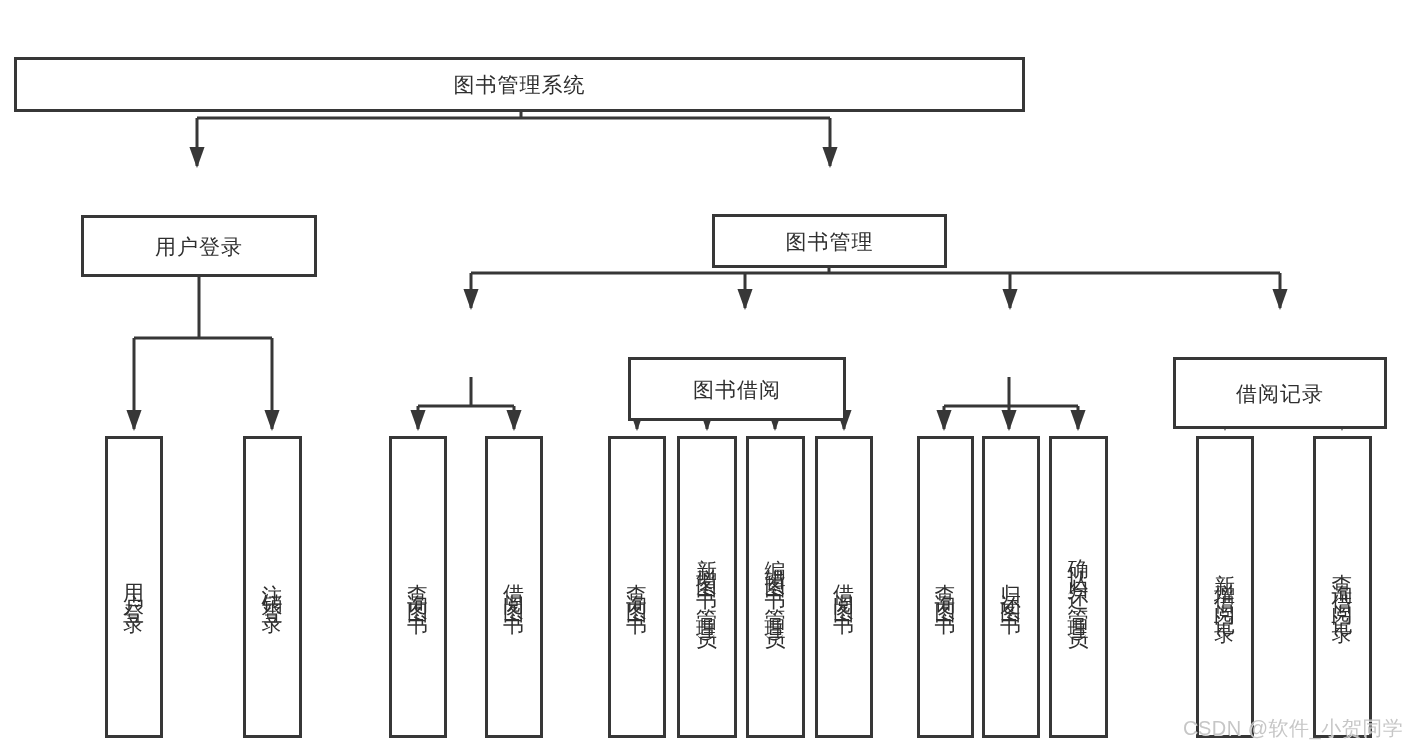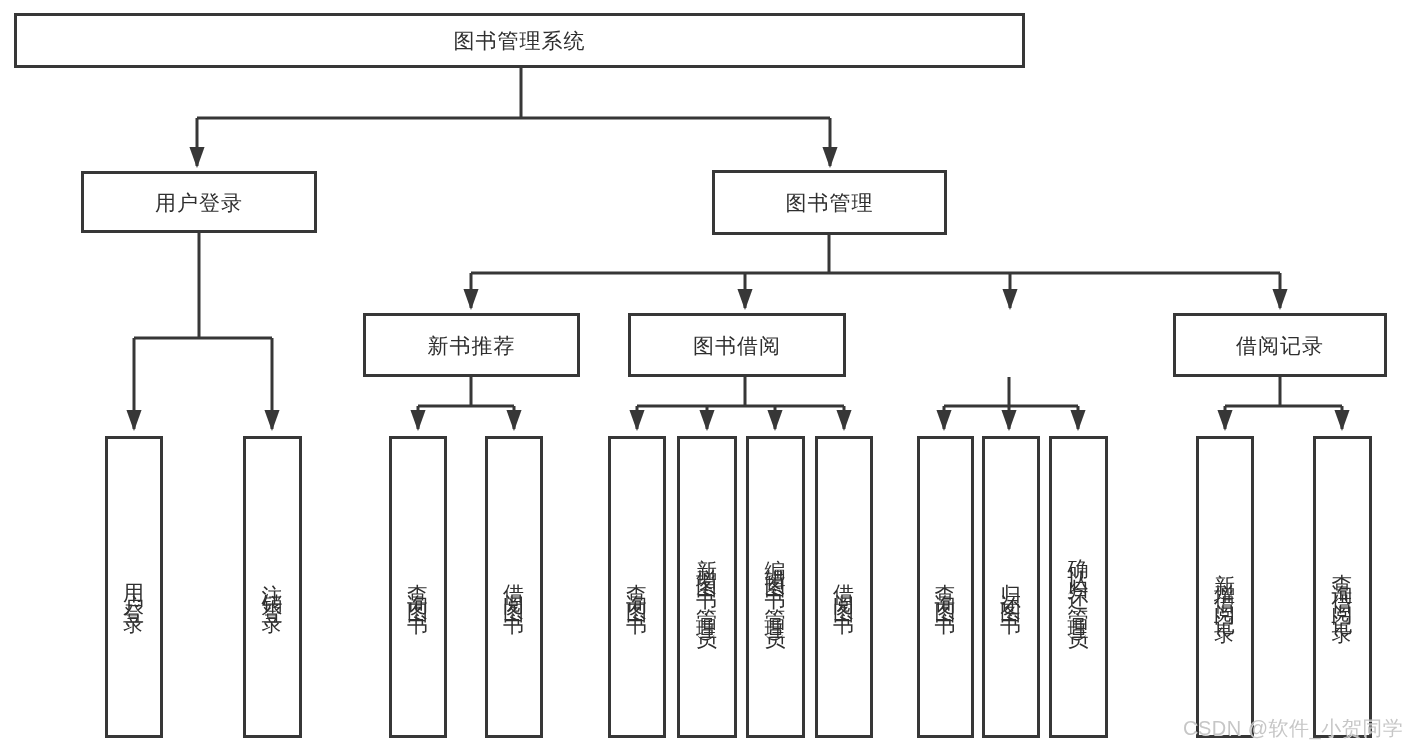--- a/index.html
+++ b/index.html
@@ -7,21 +7,21 @@
     position:relative;width:1405px;height:747px;background:#ffffff;overflow:hidden;
     font-family:"Liberation Sans","DejaVu Sans",sans-serif;
   }
   .wires{position:absolute;left:0;top:0;z-index:1;}
   .node{
     position:absolute;box-sizing:border-box;background:#ffffff;
     border:3px solid #373737;color:#2f2f2f;
     display:flex;align-items:center;justify-content:center;
     font-size:21px;line-height:1;z-index:2;white-space:nowrap;
   }
-  .node.h{letter-spacing:1px;}
+  .node.h{letter-spacing:1px;margin-top:44px;}
   .node.v{
     writing-mode:vertical-rl;text-orientation:mixed;
     letter-spacing:10px;font-size:21px;
   }
   .watermark{
     position:absolute;left:1183px;top:715px;z-index:5;
     font-size:20px;letter-spacing:0.5px;color:#c2c2c2;opacity:0.92;
     text-shadow:1px 1px 0 rgba(255,255,255,0.85);
   }
 </style>
@@ -64,25 +64,24 @@
       <line x1="1009" y1="406" x2="1009" y2="429"></line>
       <line x1="1078" y1="406" x2="1078" y2="429"></line>
       <line x1="1225" y1="406" x2="1225" y2="429"></line>
       <line x1="1342" y1="406" x2="1342" y2="429"></line>
     </g>
   </svg>
 
   <div class="node h" style="left:14px;top:13px;width:1011px;height:55px;">图书管理系统</div>
 
   <div class="node h" style="left:81px;top:171px;width:236px;height:62px;">用户登录</div>
-  <div class="node h" style="left:712px;top:170px;width:235px;height:65px;">图书管理</div>
+  <div class="node h" style="left:712px;top:170px;width:235px;height:54px;">图书管理</div>
 
-  <div class="node h" style="left:363px;top:313px;width:217px;height:64px;">新书推荐</div>
   <div class="node h" style="left:628px;top:313px;width:218px;height:64px;">图书借阅</div>
-  <div class="node h" style="left:1173px;top:313px;width:214px;height:64px;">借阅记录</div>
+  <div class="node h" style="left:1173px;top:313px;width:214px;height:72px;">借阅记录</div>
 
   <div class="node v" style="left:105px;top:436px;width:58px;height:302px;">用户登录</div>
   <div class="node v" style="left:243px;top:436px;width:59px;height:302px;">注销登录</div>
 
   <div class="node v" style="left:389px;top:436px;width:58px;height:302px;">查询图书</div>
   <div class="node v" style="left:485px;top:436px;width:58px;height:302px;">借阅图书</div>
 
   <div class="node v" style="left:608px;top:436px;width:58px;height:302px;">查询图书</div>
   <div class="node v" style="left:677px;top:436px;width:60px;height:302px;">新增图书（管理员）</div>
   <div class="node v" style="left:746px;top:436px;width:59px;height:302px;">编辑图书（管理员）</div>

